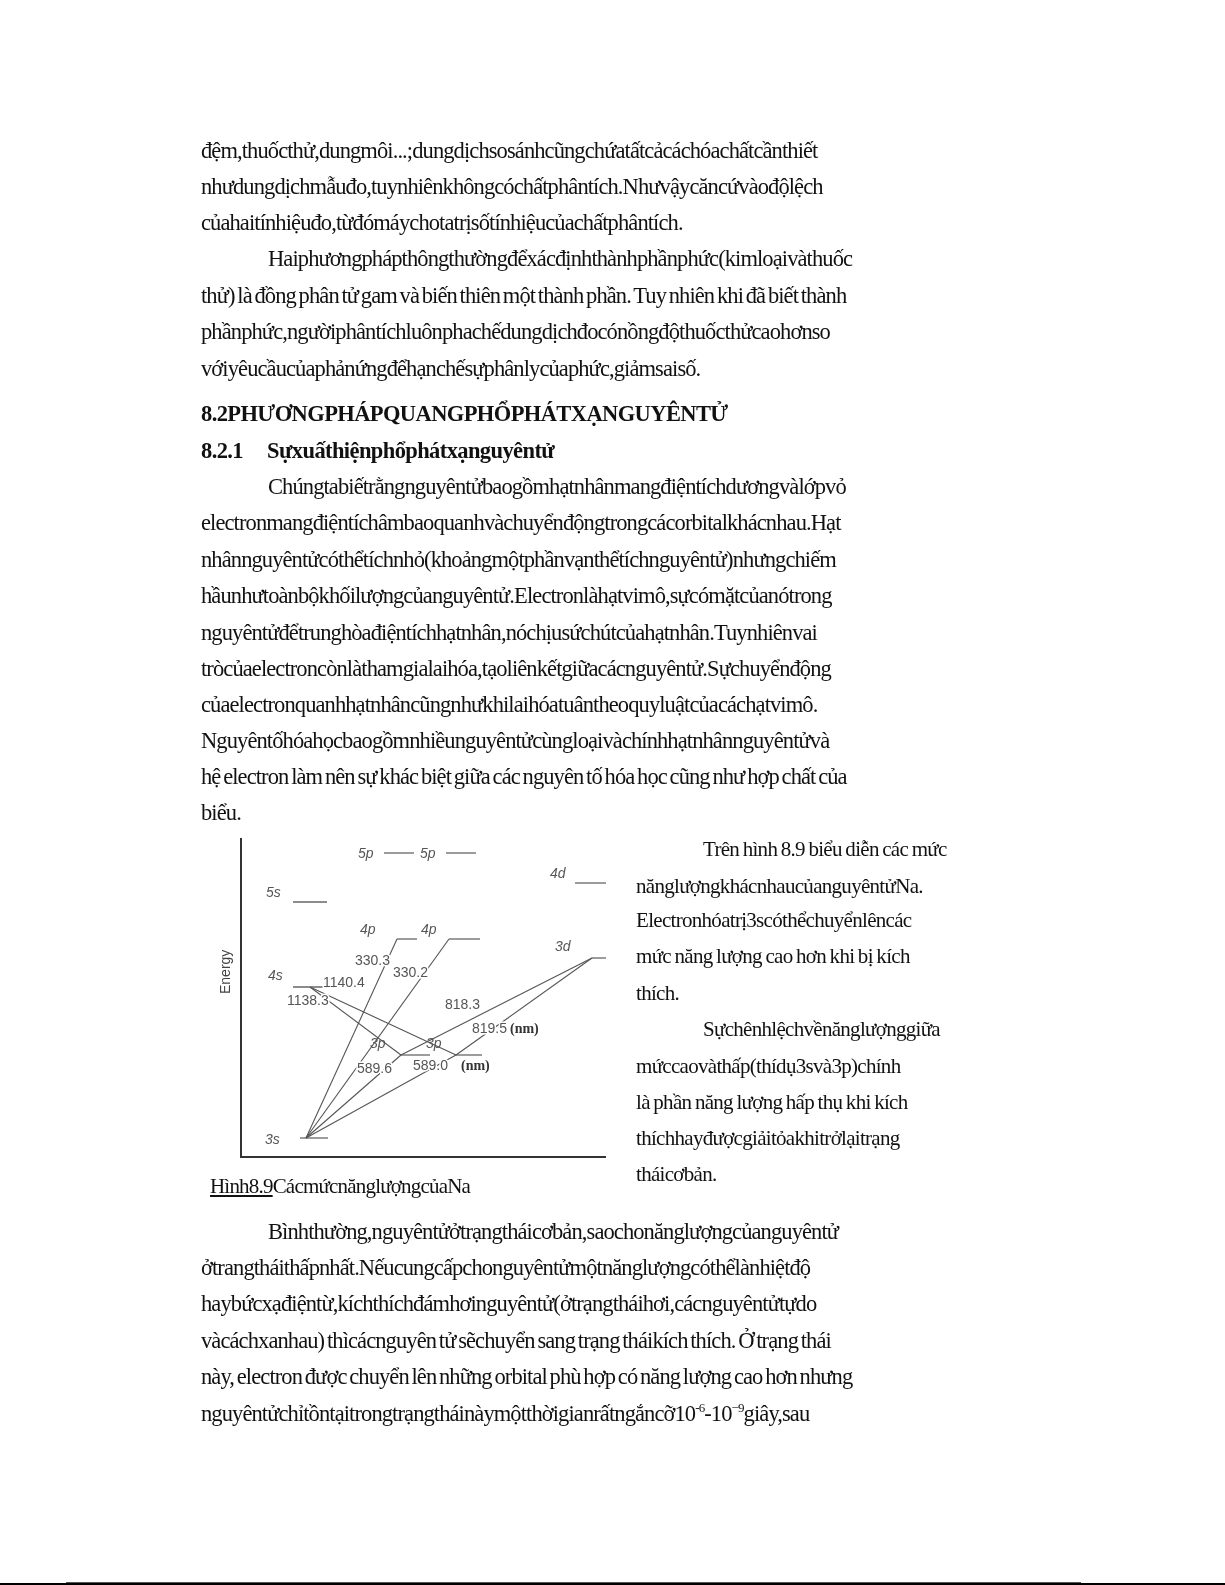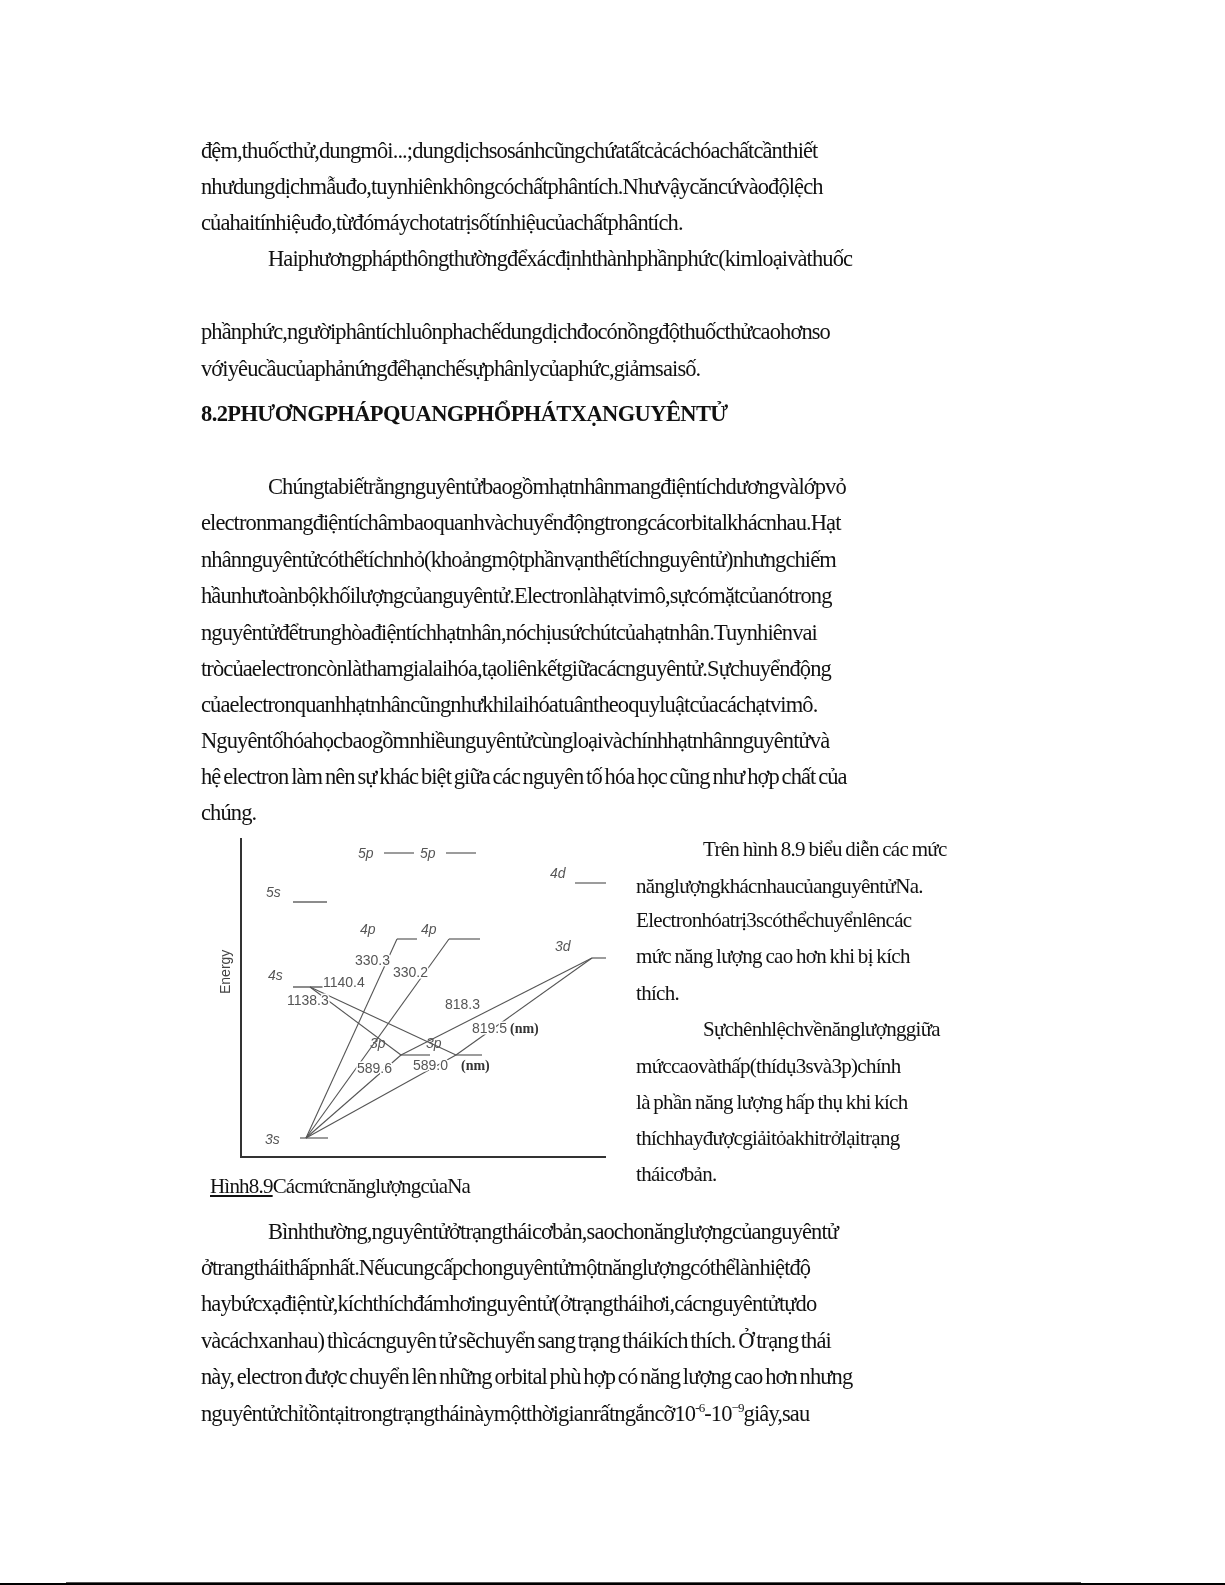--- a/index.html
+++ b/index.html
@@ -78,35 +78,39 @@
 </head>
 <body>
 
 <div class="page">
 
   <div class="line" style="top:136px">đệm,thuốcthử,dungmôi...;dungdịchsosánhcũngchứatấtcảcáchóachấtcầnthiết</div>
   <div class="line" style="top:172px">nhưdungdịchmẫuđo,tuynhiênkhôngcóchấtphântích.Nhưvậycăncứvàođộlệch</div>
   <div class="line" style="top:208px">củahaitínhiệuđo,từđómáychotatrịsốtínhiệucủachấtphântích.</div>
 
   <div class="line indent" style="top:244px">Haiphươngphápthôngthườngđểxácđịnhthànhphầnphức(kimloạivàthuốc</div>
+  <div class="line" style="top:281px">thử) là đồng phân tử gam và biến thiên một thành phần. Tuy nhiên khi đã biết thành</div>
   <div class="line" style="top:317px">phầnphức,ngườiphântíchluônphachếdungdịchđocónồngđộthuốcthửcaohơnso</div>
   <div class="line" style="top:354px">vớiyêucầucủaphảnứngđểhạnchếsựphânlycủaphức,giảmsaisố.</div>
 
   <div class="line heading" style="top:399px">8.2PHƯƠNGPHÁPQUANGPHỔPHÁTXẠNGUYÊNTỬ</div>
+  <div class="line heading" style="top:436px">
+    <span>8.2.1</span><span style="display:inline-block;width:24px"></span><span>Sựxuấthiệnphổphátxạnguyêntử</span>
+  </div>
 
   <div class="line indent" style="top:472px">Chúngtabiếtrằngnguyêntửbaogồmhạtnhânmangđiệntíchdươngvàlớpvỏ</div>
   <div class="line" style="top:545px">nhânnguyêntửcóthểtíchnhỏ(khoảngmộtphầnvạnthểtíchnguyêntử)nhưngchiếm</div>
   <div class="line" style="top:508px">electronmangđiệntíchâmbaoquanhvàchuyểnđộngtrongcácorbitalkhácnhau.Hạt</div>
   <div class="line" style="top:581px">hầunhưtoànbộkhốilượngcủanguyêntử.Electronlàhạtvimô,sựcómặtcủanótrong</div>
   <div class="line" style="top:618px">nguyêntửđểtrunghòađiệntíchhạtnhân,nóchịusứchútcủahạtnhân.Tuynhiênvai</div>
   <div class="line" style="top:654px">tròcủaelectroncònlàthamgialaihóa,tạoliênkếtgiữacácnguyêntử.Sựchuyểnđộng</div>
   <div class="line" style="top:690px">củaelectronquanhhạtnhâncũngnhưkhilaihóatuântheoquyluậtcủacáchạtvimô.</div>
   <div class="line" style="top:726px">Nguyêntốhóahọcbaogồmnhiềunguyêntửcùngloạivàchínhhạtnhânnguyêntửvà</div>
   <div class="line" style="top:762px">hệ electron làm nên sự khác biệt giữa các nguyên tố hóa học cũng như hợp chất của</div>
-  <div class="line" style="top:798px">chúng.</div>
+  <div class="line" style="top:798px">biểu.</div>
 
   <div class="figure">
     <svg width="420" height="340" viewBox="200 830 420 340" xmlns="http://www.w3.org/2000/svg" font-family="Liberation Sans, DejaVu Sans, sans-serif" fill="#555555">
 
       <line x1="241" y1="838" x2="241" y2="1158" stroke="#333" stroke-width="2"></line>
       <line x1="241" y1="1157" x2="606" y2="1157" stroke="#333" stroke-width="2"></line>
 
       <text transform="translate(230,994) rotate(-90)" font-size="14" fill="#444">Energy</text>
 
       <g stroke="#666" stroke-width="1.3" fill="none">

